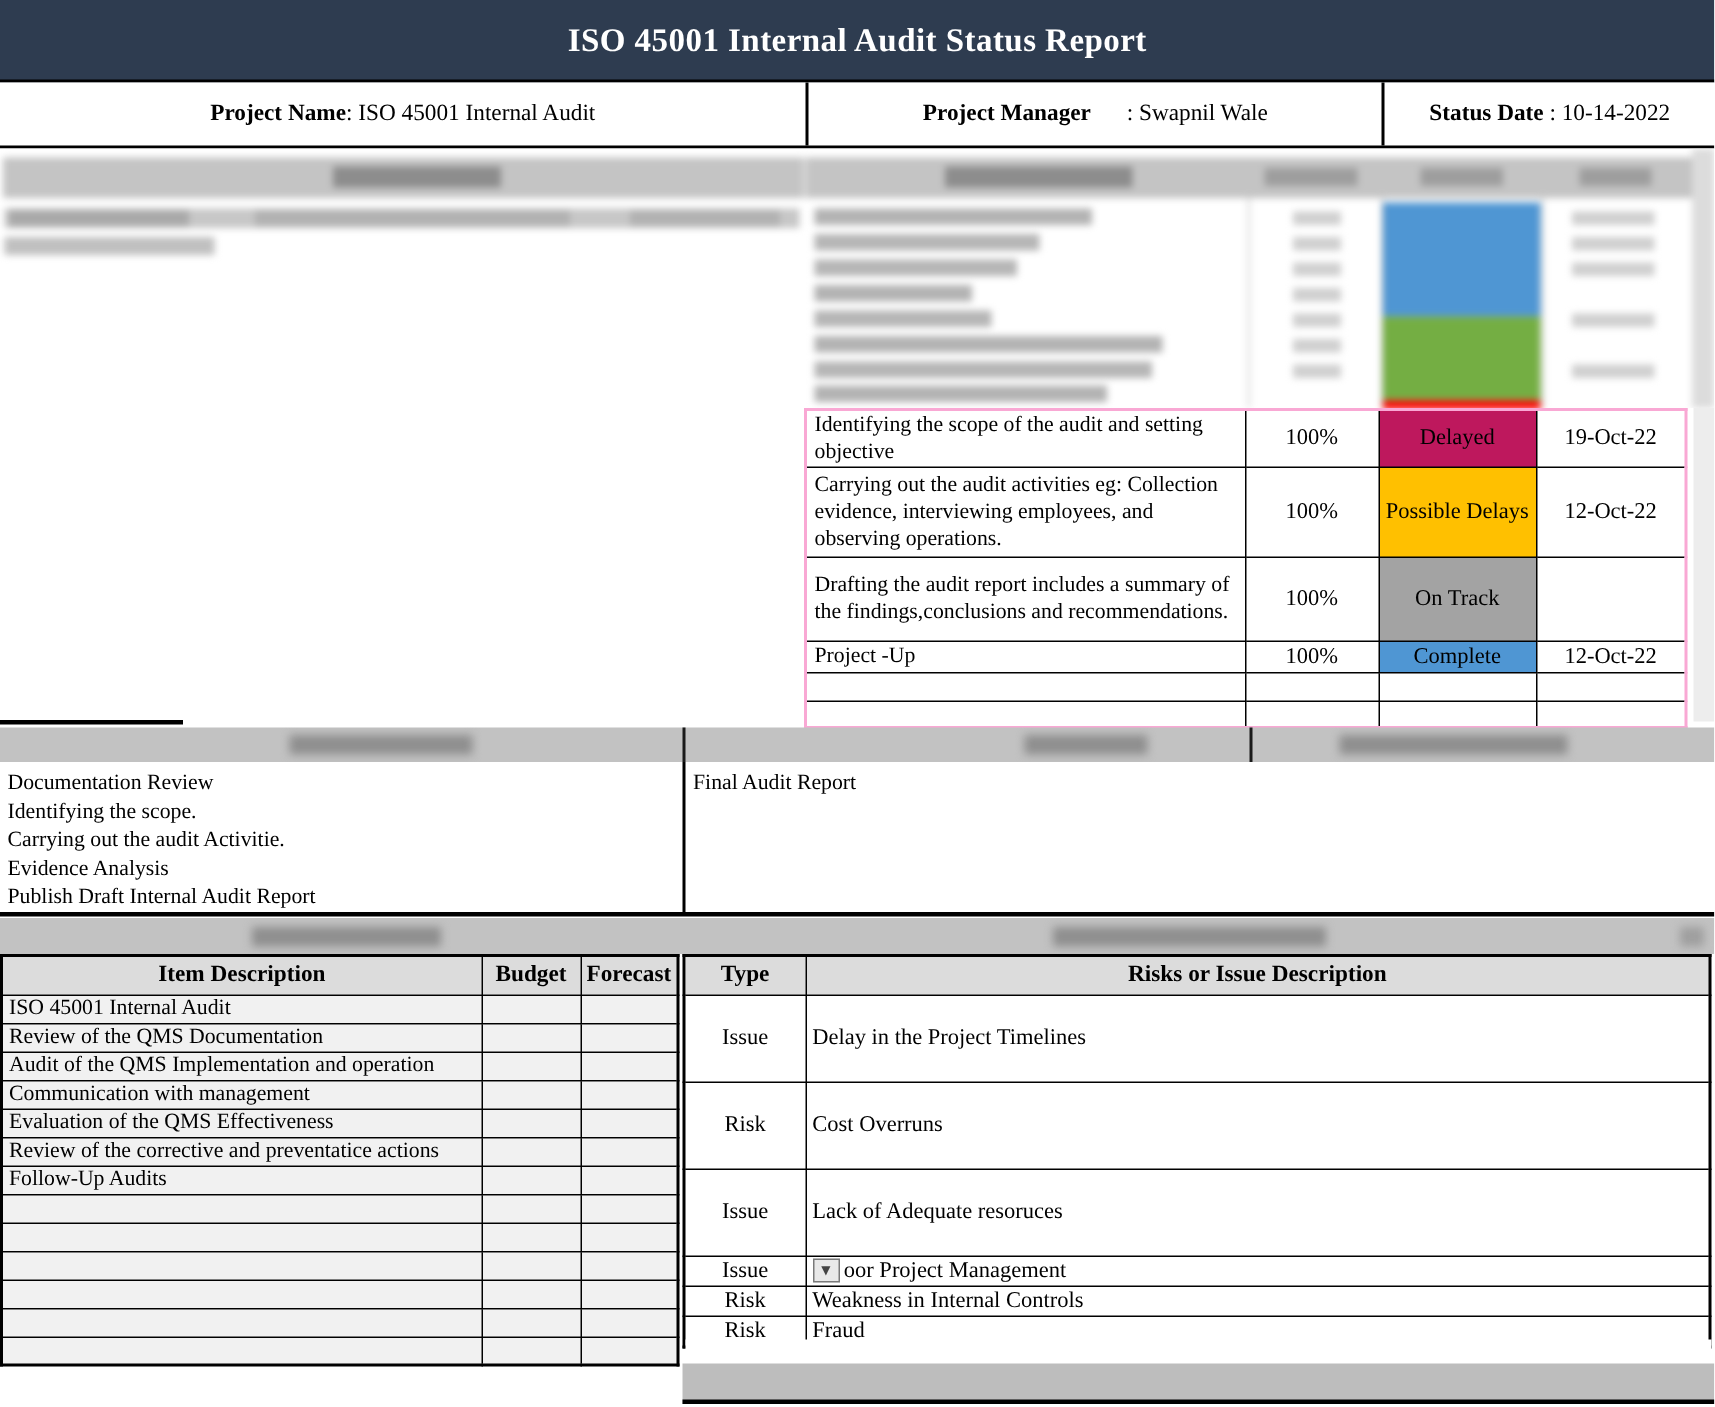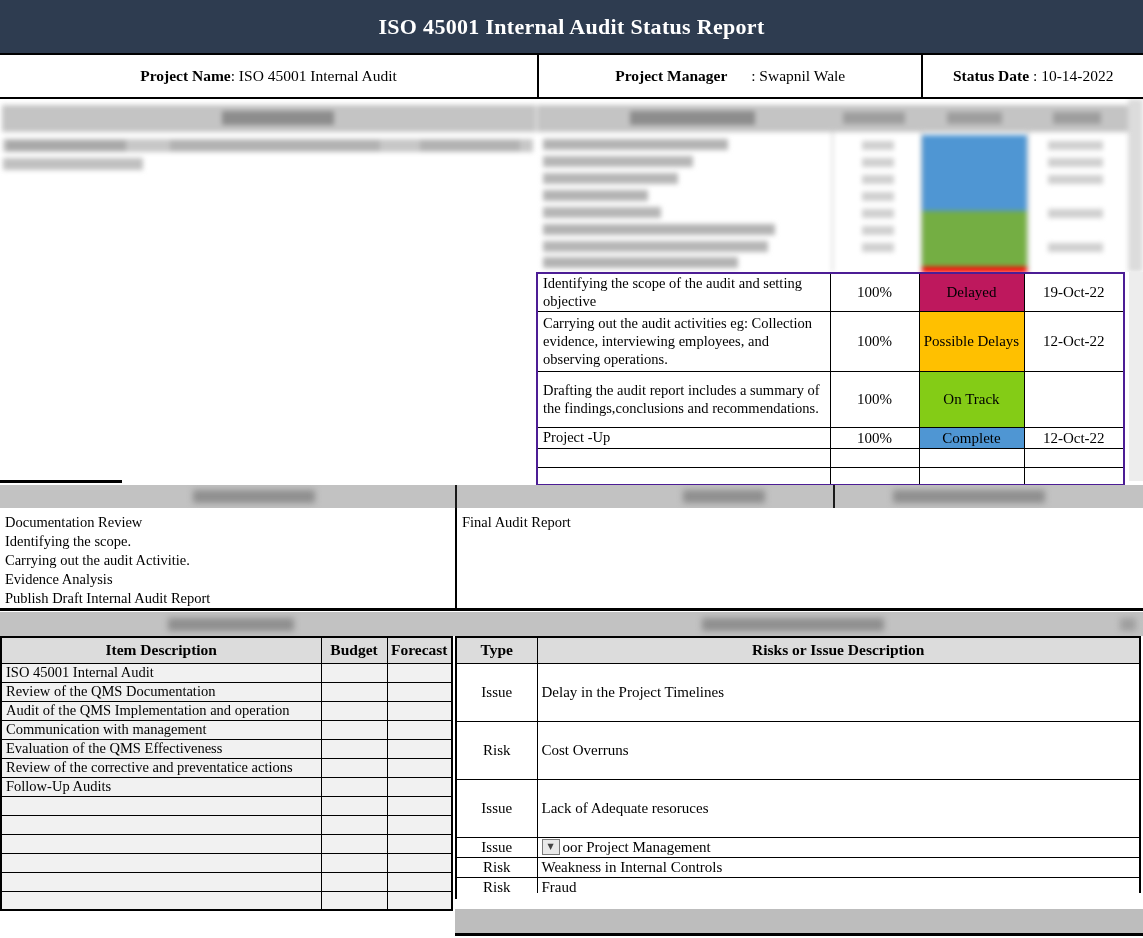--- a/index.html
+++ b/index.html
@@ -25,21 +25,21 @@
   .blur-inner{position:absolute;left:0;top:0;width:1143px;height:173px;filter:blur(2.6px);}
   .bshape{position:absolute;}
 
   
   .left-blank{left:0;top:272px;width:536px;height:209px;background:#fff;}
   .black-seg{left:0;top:480px;width:122px;height:3px;background:#000;}
   .right-strip{left:1129px;top:272px;width:14px;height:209px;background:#ededed;}
 
   
   table{border-collapse:collapse;table-layout:fixed;}
-  .status-table{left:536px;top:272px;border:2px solid #4c1d95;}
+  .status-table{left:536px;top:272px;border:2px solid #f9a8d4;}
   .status-table td{border:1px solid #000;font-size:14.5px;overflow:hidden;}
   .status-table td.desc{padding:1px 5px;line-height:1.22;text-align:left;vertical-align:middle;}
   .status-table td.ctr{text-align:center;vertical-align:middle;font-size:15px;}
 
   
   .mid-band{left:0;top:485px;width:1143px;height:23px;background:#c2c2c2;overflow:hidden;}
   .mid-content{left:0;top:508px;width:1143px;height:100px;background:#fff;border-bottom:3px solid #000;display:flex;}
   .mid-col{height:100%;padding:5px 0 0 5px;box-sizing:border-box;font-size:14.5px;line-height:19px;}
   .mid-col.m1{width:455px;}
   .mid-col.m2{width:378px;border-left:2px solid #000;}
@@ -158,21 +158,21 @@
     </tr>
     <tr style="height:60px">
       <td class="desc">Carrying out the audit activities eg: Collection evidence, interviewing employees, and observing operations.</td>
       <td class="ctr">100%</td>
       <td class="ctr" style="background: rgb(255, 192, 0);">Possible Delays</td>
       <td class="ctr">12-Oct-22</td>
     </tr>
     <tr style="height:56px">
       <td class="desc">Drafting the audit report includes a summary of the findings,conclusions and recommendations.</td>
       <td class="ctr">100%</td>
-      <td class="ctr" style="background: #84cc16;">On Track</td>
+      <td class="ctr" style="background: #a3a3a3;">On Track</td>
       <td class="ctr"></td>
     </tr>
     <tr style="height:19px">
       <td class="desc">Project -Up</td>
       <td class="ctr">100%</td>
       <td class="ctr" style="background: rgb(79, 150, 211);">Complete</td>
       <td class="ctr">12-Oct-22</td>
     </tr>
     <tr style="height:19px">
           <td></td>

